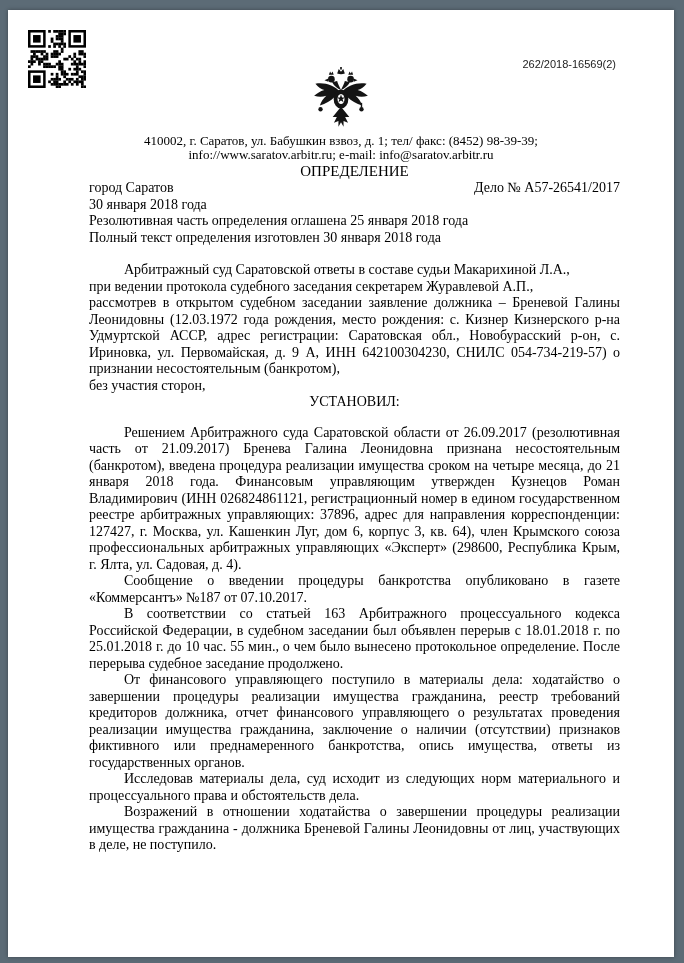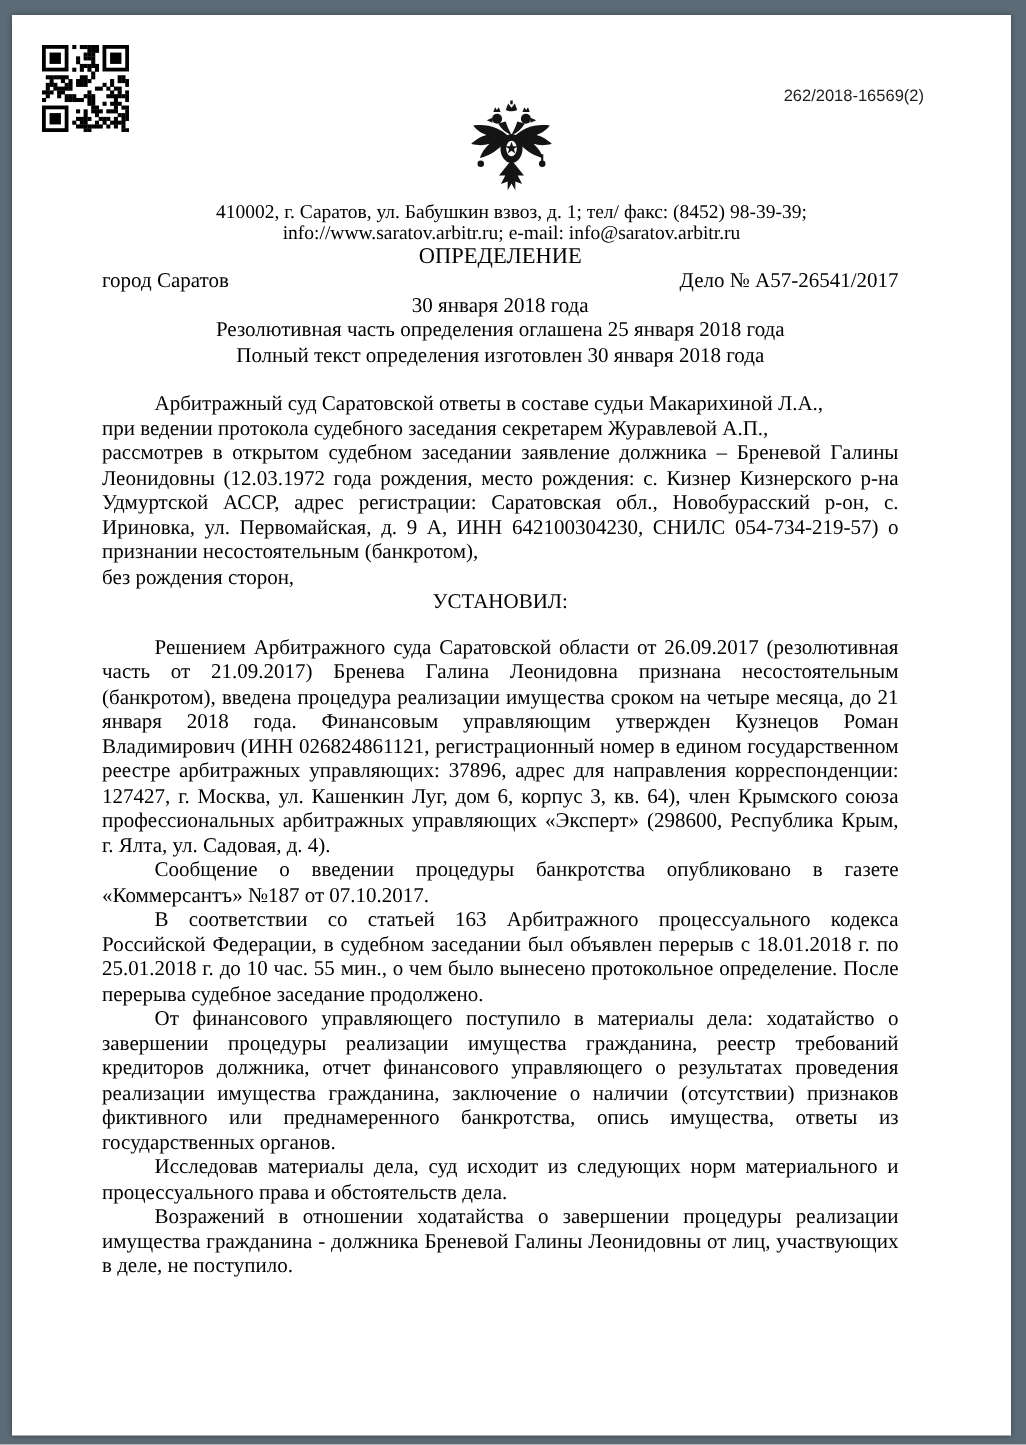--- a/index.html
+++ b/index.html
@@ -20,24 +20,24 @@
   .qr{position:absolute;left:20px;top:20px;width:58px;height:58px;}
   .doc-number{
     position:absolute;top:32px;right:58px;
     font-family:"Liberation Sans","DejaVu Sans",sans-serif;
     font-size:11px;color:#1c1c1c;margin-top:16px;
   }
   .emblem-wrap{padding-top:54px;text-align:center;line-height:0;}
   .header{ text-align:center; }
   .court-name{font-size:16.5px;margin-top:6px;letter-spacing:.2px;}
   .court-addr{font-size:13px;line-height:13.5px;}
-  .content{margin-left:60px;width:531px;font-size:14px;line-height:16.5px;}
+  .content{margin-left:81px;width:531px;font-size:14px;line-height:16.5px;}
   .doc-type{text-align:center;font-size:15px;line-height:17px;margin-top:2px;}
   .meta-row{display:flex;justify-content:space-between;}
-  .meta-line{text-align:center;}
+  .meta-line{text-align:left;}
   .spacer16{height:16px;}
   .spacer14{height:14px;}
   p{margin:0;text-align:justify;}
   p.indent{text-indent:35px;}
   .ustanovil{text-align:center;}
 </style>
 </head>
 <body>
 
 <div class="frame">
@@ -275,21 +275,21 @@
       <div class="spacer16"></div>
 
       <div>
 
           <p class="indent">Арбитражный суд Саратовской ответы в составе судьи Макарихиной Л.А.,</p>
 
           <p>при ведении протокола судебного заседания секретарем Журавлевой А.П.,</p>
 
           <p>рассмотрев в открытом судебном заседании заявление должника – Бреневой Галины Леонидовны (12.03.1972 года рождения, место рождения: с. Кизнер Кизнерского р-на Удмуртской АССР, адрес регистрации: Саратовская обл., Новобурасский р-он, с. Ириновка, ул. Первомайская, д. 9 А, ИНН 642100304230, СНИЛС 054-734-219-57) о признании несостоятельным (банкротом),</p>
 
-          <p>без рождения сторон,</p>
+          <p>без участия сторон,</p>
         </div>
 
       <div class="ustanovil">УСТАНОВИЛ:</div>
 
       <div class="spacer14"></div>
 
       <div>
 
 
           <p class="indent">Решением Арбитражного суда Саратовской области от 26.09.2017 (резолютивная часть от 21.09.2017) Бренева Галина Леонидовна признана несостоятельным (банкротом), введена процедура реализации имущества сроком на четыре месяца, до 21 января 2018 года. Финансовым управляющим утвержден Кузнецов Роман Владимирович (ИНН 026824861121, регистрационный номер в едином государственном реестре арбитражных управляющих: 37896, адрес для направления корреспонденции: 127427, г. Москва, ул. Кашенкин Луг, дом 6, корпус 3, кв. 64), член Крымского союза профессиональных арбитражных управляющих «Эксперт» (298600, Республика Крым, г. Ялта, ул. Садовая, д. 4).</p>

